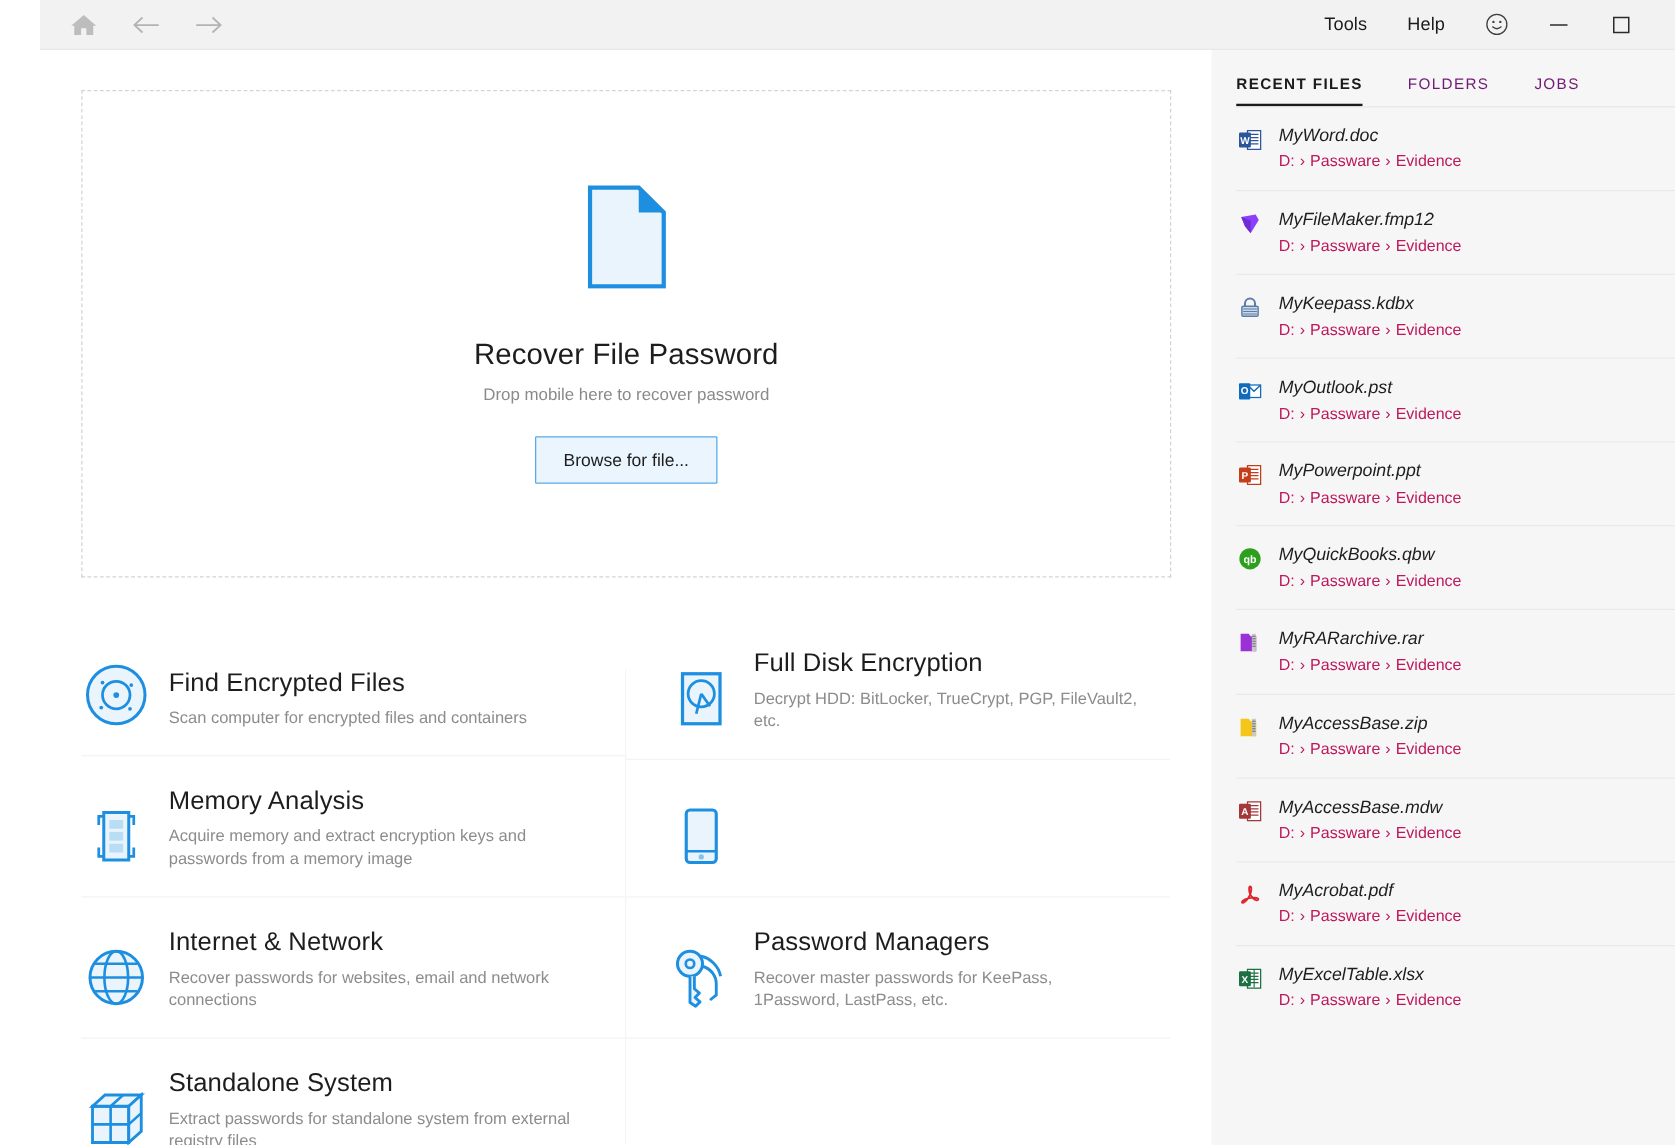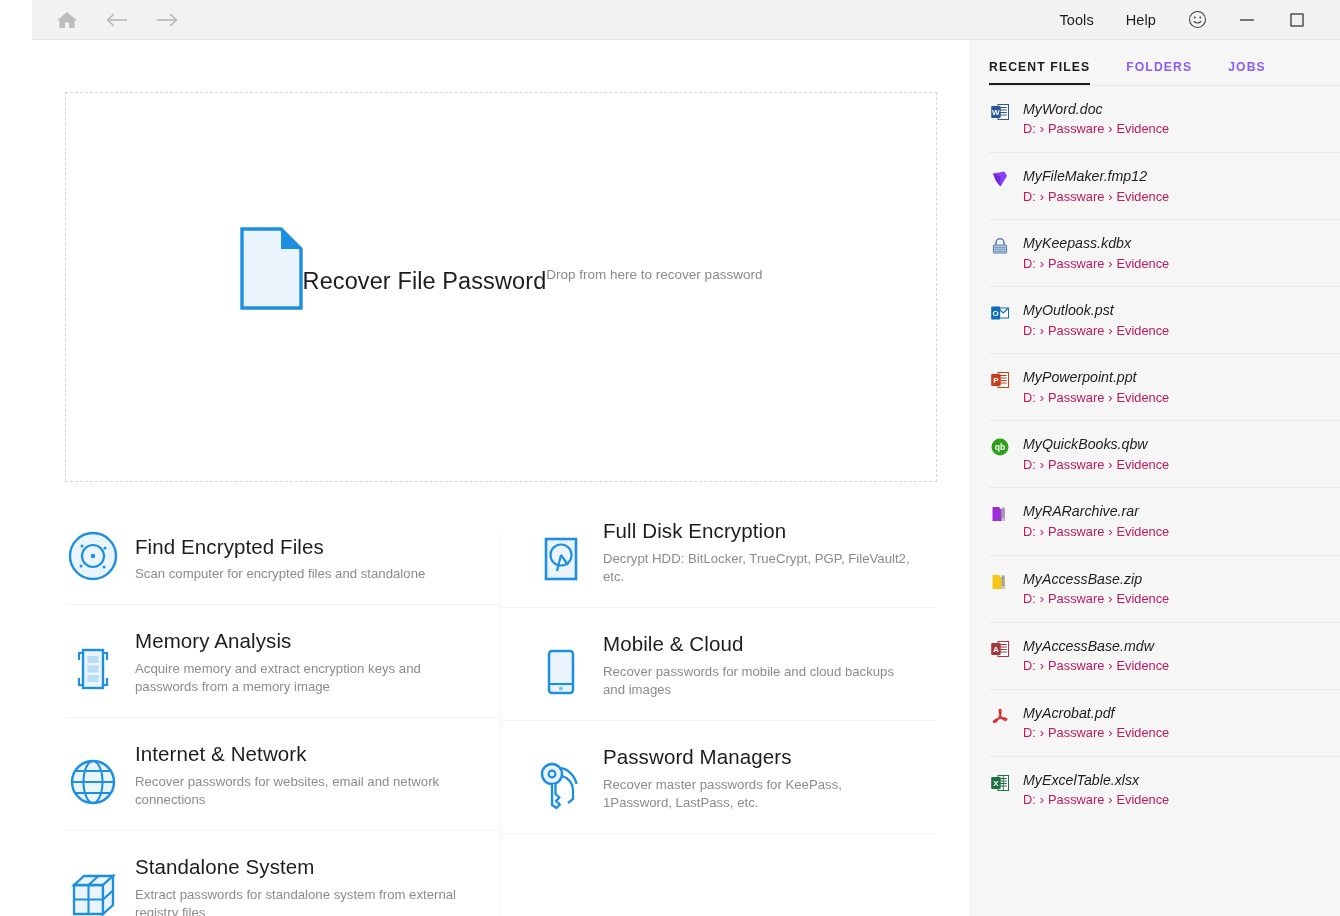--- a/index.html
+++ b/index.html
@@ -43,24 +43,24 @@
   .body { flex: 1 1 auto; display: flex; min-height: 0; }
 
   
   .main {
     width: 937px; flex: 0 0 937px;
     background: #ffffff;
     position: relative;
     overflow: hidden;
   }
   .dropzone {
-    position: absolute; left: 33px; top: 52px;
+    position: absolute; left: 33px; top: 32px;
     width: 872px; height: 390px;
     border: 1px dashed #d4d4d4;
-    display: flex; flex-direction: row;
+    display: flex; flex-direction: column;
     align-items: center; justify-content: center;
     cursor: pointer;
   }
   .doc-icon { margin-bottom: 34px; }
   .dz-title {
     font-size: 23.5px; color: #1d1d1d; font-weight: 400;
     letter-spacing: .1px; margin-bottom: 11px;
   }
   .dz-sub { font-size: 13.5px; color: #8a8a8a; margin-bottom: 26px; }
   .browse-btn {
@@ -105,24 +105,23 @@
     display: flex; flex-direction: column;
     min-width: 0;
   }
   .tabs {
     display: flex; align-items: flex-end;
     padding: 20px 0 0 20px; gap: 36px;
     flex: 0 0 auto;
   }
   .tab {
     font-size: 12.2px; letter-spacing: 1.1px;
-    color: #8b5cf6; padding-bottom: 9px;
+    color: #701a75; padding-bottom: 9px;
     cursor: pointer; border-bottom: 2px solid transparent;
     text-transform: uppercase;
-    font-weight: bold;
   }
   .tab.active { color: #1b1b1b; border-bottom-color: #1b1b1b; font-weight: 700; }
   .tabs-rule { height: 1px; background: #e6e6e6; margin: 0 20px 0 20px; }
   .file-list { flex: 1 1 auto; overflow: hidden; padding: 0 20px; }
   .file-item {
     display: flex; align-items: flex-start;
     padding: 14px 0 14px 0;
     border-bottom: 1px solid #e9e9e9;
     cursor: pointer;
   }
@@ -196,42 +195,43 @@
     <div class="main">
 
       <div class="dropzone">
         <div class="doc-icon">
           <svg width="63" height="83" viewBox="0 0 63 83">
             <path d="M2 2 H41 L61 22 V81 H2 Z" fill="#eaf4fc" stroke="#1e8fe0" stroke-width="3.4" stroke-linejoin="miter"></path>
             <path d="M41 2 L61 22 H41 Z" fill="#1e8fe0"></path>
           </svg>
         </div>
         <div class="dz-title">Recover File Password</div>
-        <div class="dz-sub">Drop from here to recover password</div>
+        <div class="dz-sub">Drop mobile here to recover password</div>
+        <button class="browse-btn">Browse for file...</button>
       </div>
 
       <div class="tiles">
 
         <div class="tile-col left">
 
           <div class="tile">
             <div class="tile-icon">
               <svg width="52" height="52" viewBox="0 0 52 52">
                 <circle cx="26" cy="26" r="23" fill="#eaf4fc" stroke="#1e8fe0" stroke-width="2.4"></circle>
                 <circle cx="26" cy="26" r="11" fill="none" stroke="#1e8fe0" stroke-width="2.2"></circle>
                 <circle cx="26" cy="26" r="2.3" fill="#1e8fe0"></circle>
                 <circle cx="38" cy="18" r="1.5" fill="#1e8fe0"></circle>
                 <circle cx="15" cy="16" r="1.5" fill="#1e8fe0"></circle>
                 <circle cx="37" cy="37" r="1.5" fill="#1e8fe0"></circle>
                 <circle cx="14" cy="36" r="1.5" fill="#1e8fe0"></circle>
               </svg>
             </div>
             <div class="tile-text">
               <div class="tile-title">Find Encrypted Files</div>
-              <div class="tile-desc">Scan computer for encrypted files and standalone</div>
+              <div class="tile-desc">Scan computer for encrypted files and containers</div>
             </div>
           </div>
 
           <div class="tile">
             <div class="tile-icon">
               <svg width="52" height="52" viewBox="0 0 52 52">
                 <rect x="16" y="7" width="20" height="38" fill="#eaf4fc" stroke="#1e8fe0" stroke-width="2.4"></rect>
                 <rect x="20.5" y="13" width="11" height="7" fill="#b8ddf5"></rect>
                 <rect x="20.5" y="22.5" width="11" height="7" fill="#b8ddf5"></rect>
                 <rect x="20.5" y="32" width="11" height="7" fill="#b8ddf5"></rect>
@@ -300,24 +300,20 @@
           </div>
 
           <div class="tile">
             <div class="tile-icon">
               <svg width="52" height="52" viewBox="0 0 52 52">
                 <rect x="14" y="5" width="24" height="42" rx="3" fill="#eaf4fc" stroke="#1e8fe0" stroke-width="2.5"></rect>
                 <path d="M14 38 H38" stroke="#1e8fe0" stroke-width="2.1"></path>
                 <circle cx="26" cy="42.5" r="2.1" fill="#84c4ea"></circle>
               </svg>
             </div>
-            <div class="tile-text">
-              <div class="tile-title">Mobile &amp; Cloud</div>
-              <div class="tile-desc">Recover passwords for mobile and cloud backups and images</div>
-            </div>
           </div>
 
 
           <div class="tile">
             <div class="tile-icon">
               <svg width="52" height="52" viewBox="0 0 52 52">
                 <circle cx="17" cy="15" r="10" fill="#eaf4fc" stroke="#1e8fe0" stroke-width="2.4"></circle>
                 <circle cx="17" cy="15" r="3.4" fill="none" stroke="#1e8fe0" stroke-width="2.1"></circle>
                 <path d="M17 25 L17 46 L21.5 49 L25 45.5 L21 42 L24.5 38.5 L20.5 35 L20.5 25" fill="#eaf4fc" stroke="#1e8fe0" stroke-width="2.3" stroke-linejoin="round"></path>
                 <path d="M27 17 C34 19 38 25 38 31 L38 40 L33 44" fill="none" stroke="#1e8fe0" stroke-width="2.3"></path>

